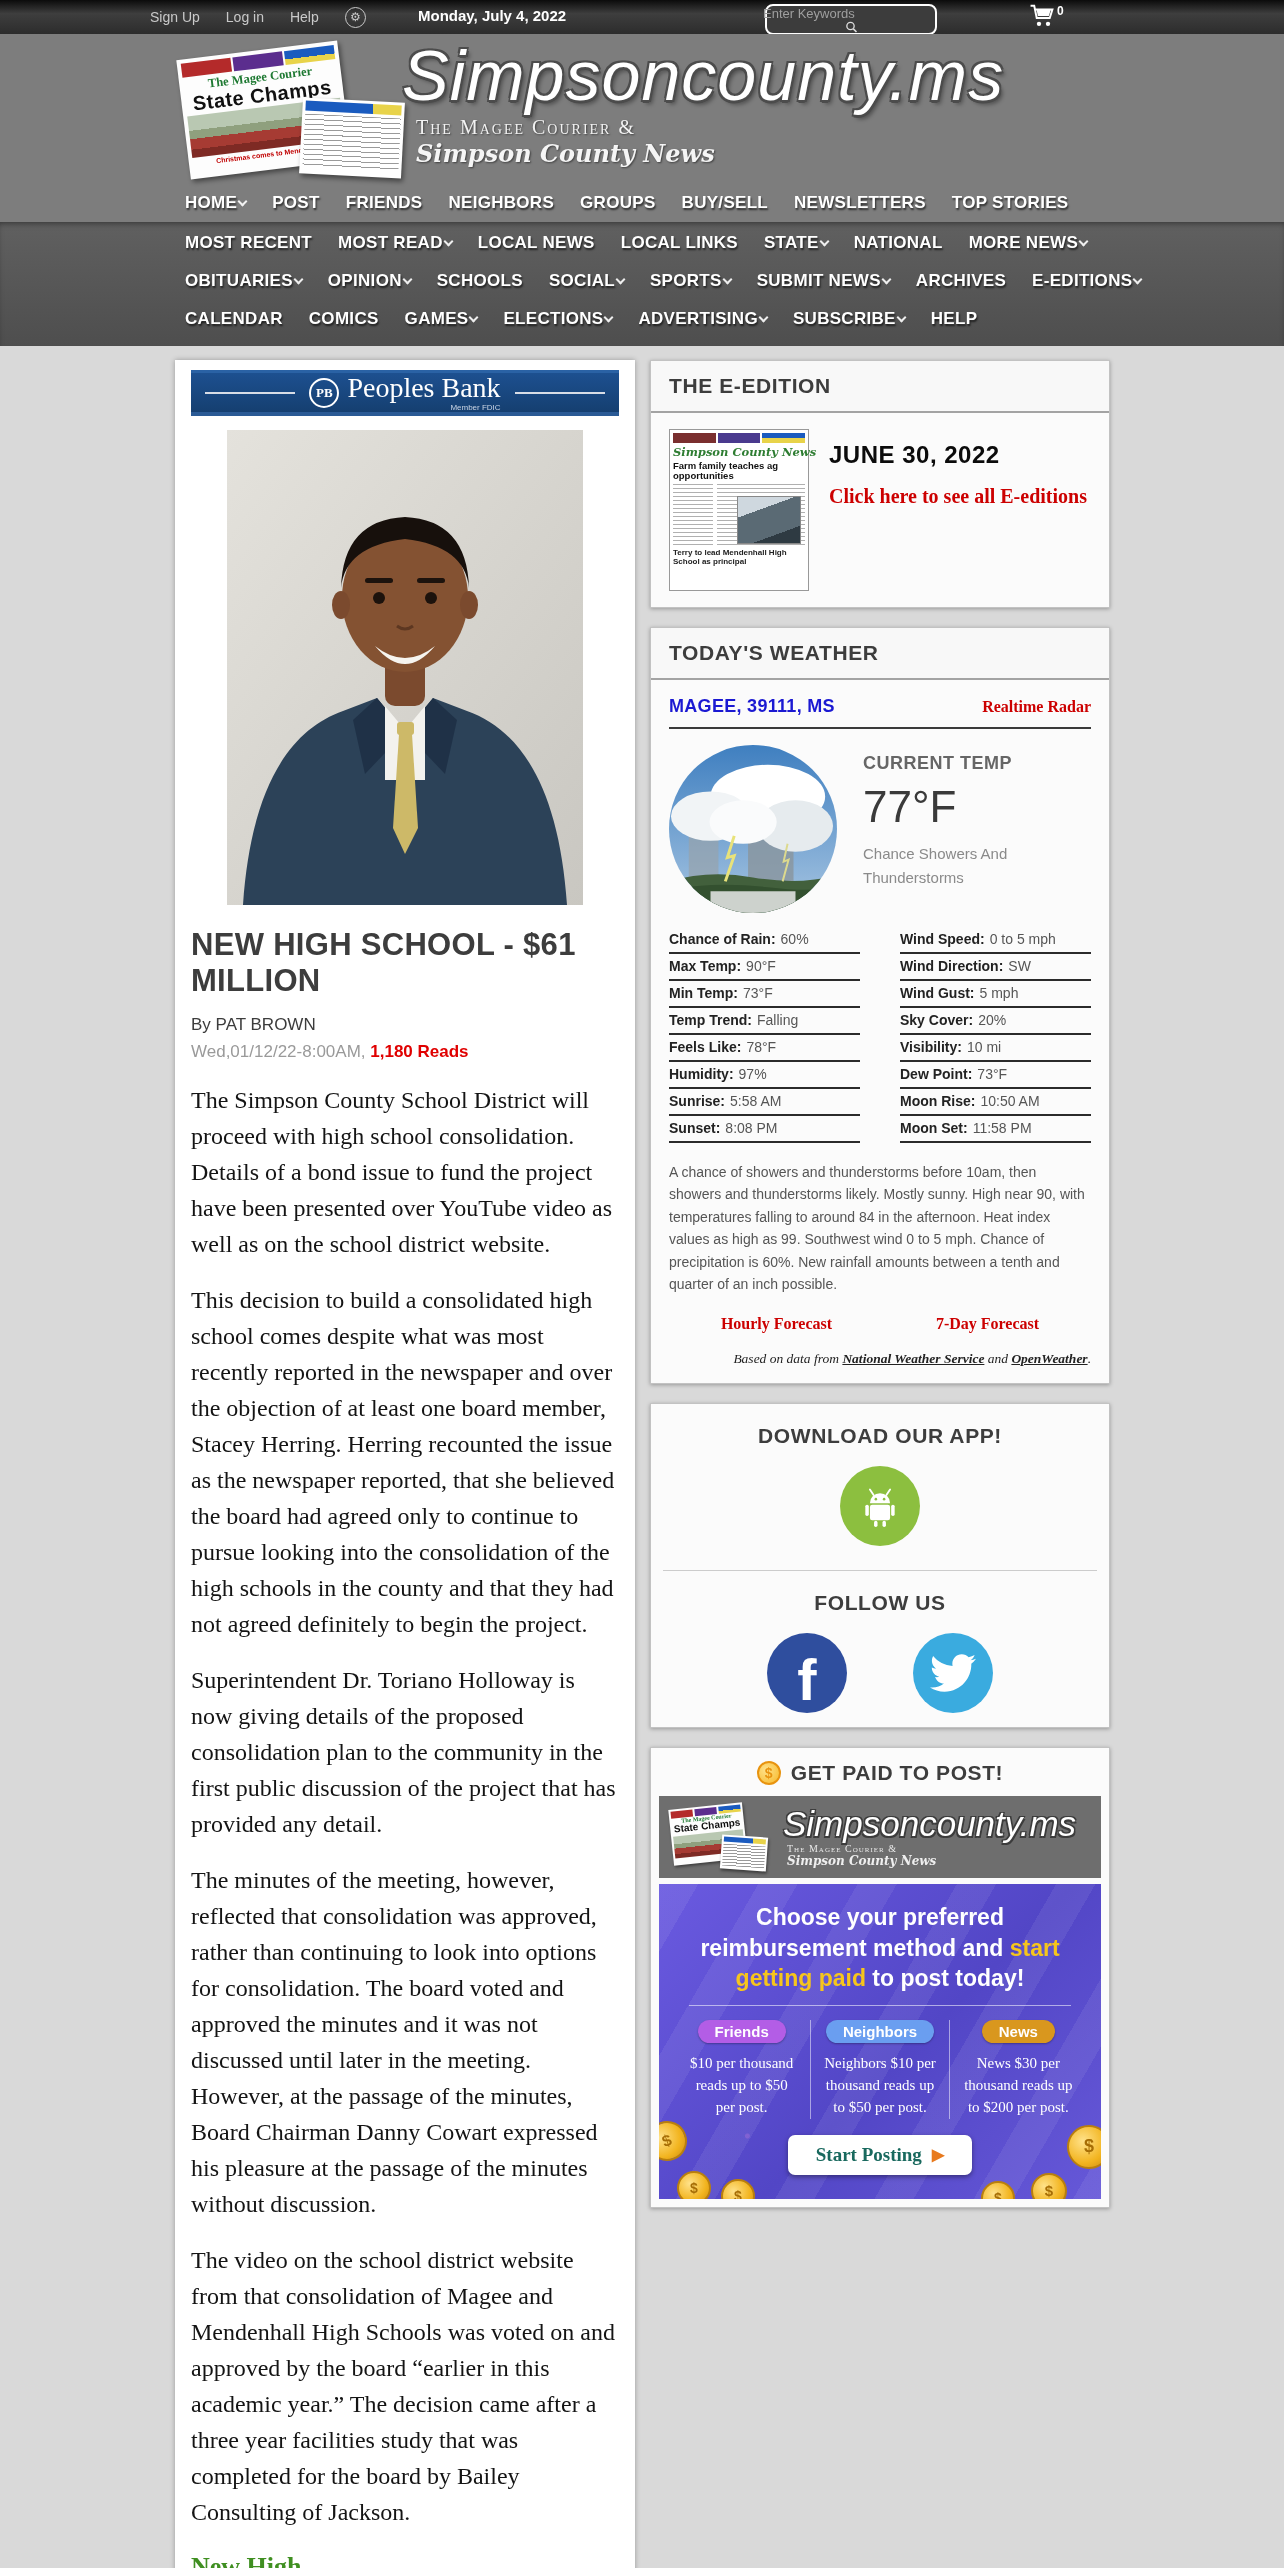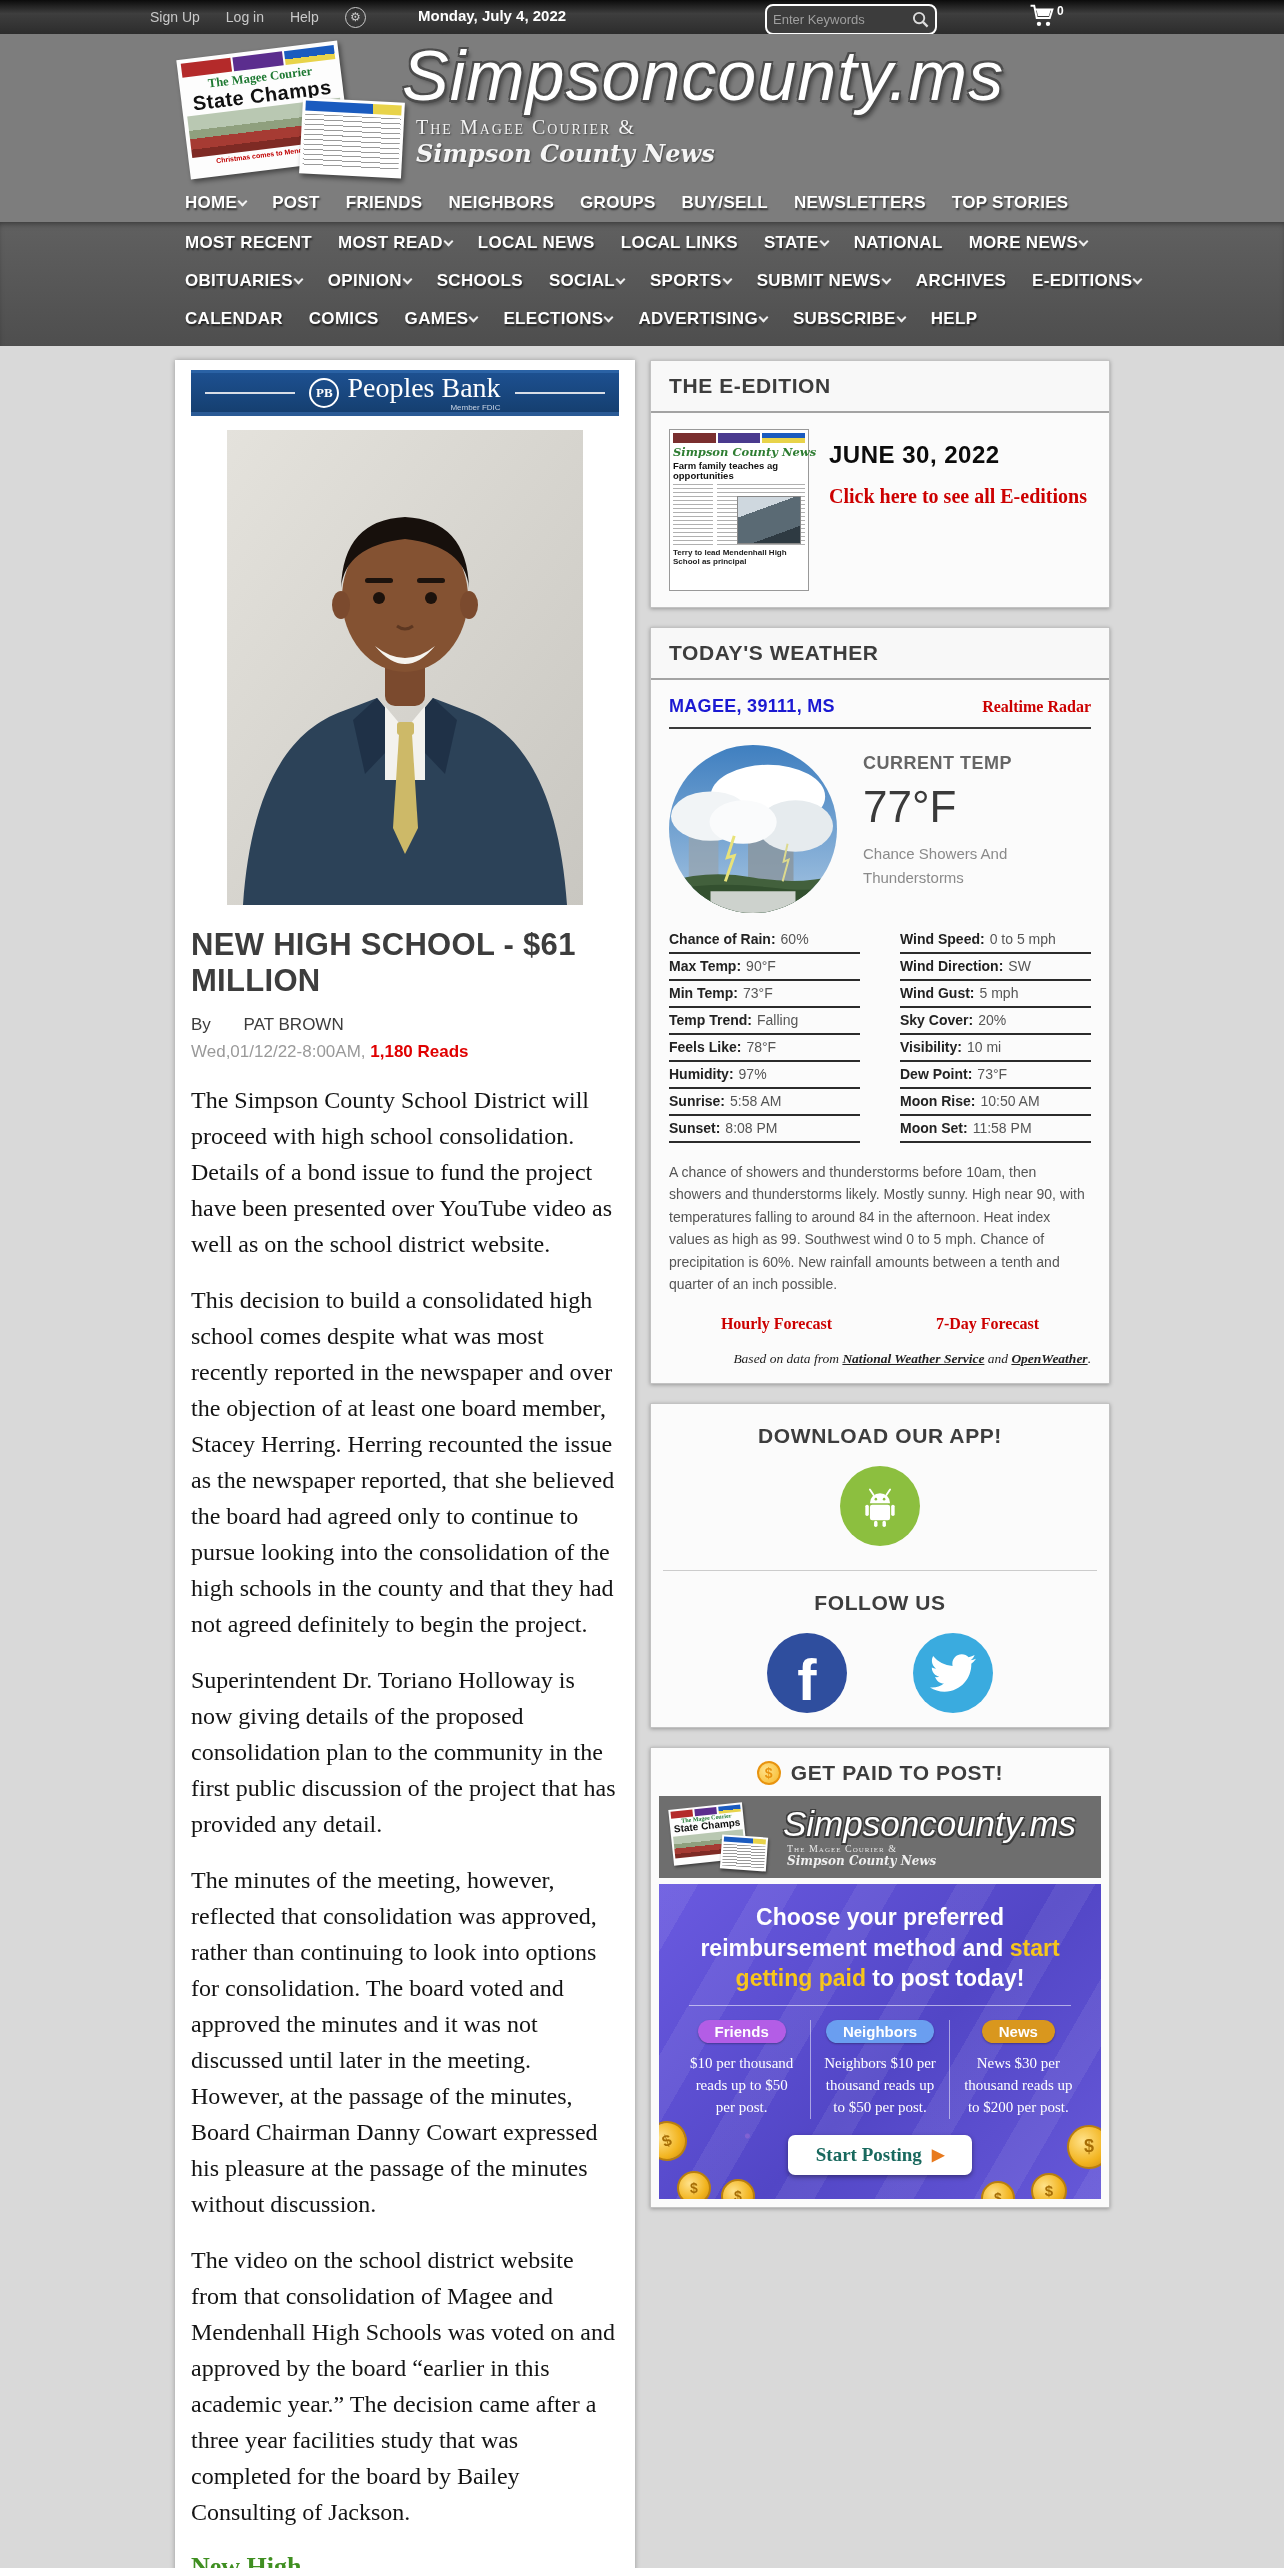--- a/index.html
+++ b/index.html
@@ -8,21 +8,21 @@
 
   
   .topbar { height:34px; background:linear-gradient(#0b0b0b,#3e3e3e 40%,#2c2c2c);
             position:relative; color:#c9c9c9; font-size:14px; }
   .tb-left { position:absolute; left:150px; top:0; height:34px; display:flex; gap:26px; align-items:center; }
   .tb-left a { color:#c9c9c9; text-decoration:none; cursor:pointer; }
   .gear { width:21px; height:21px; border:1.5px solid #c9c9c9; border-radius:50%;
           display:flex; align-items:center; justify-content:center; font-size:12px; color:#c9c9c9; }
   .tb-date { position:absolute; left:418px; top:7px; color:#fff; font-weight:bold; font-size:15px; }
   .tb-search { position:absolute; left:765px; top:4px; width:172px; height:31px; border:2px solid #fff;
-               border-radius:8px; background:#3c3c3c; display:flex; align-items:center; padding:0 6px; }
+               border-radius:8px; background:#3c3c3c; display:flex; align-items:center; padding:0 6px;flex-direction:column; }
   .tb-search input { flex:1; background:transparent; border:none; outline:none; color:#cfcfcf; font-size:13px; min-width:0; }
   .tb-search input::placeholder { color:#9f9f9f; }
   .tb-cart { position:absolute; left:1030px; top:4px; display:flex; align-items:flex-start; color:#fff; cursor:pointer; }
   .tb-cart sup { font-size:12px; font-weight:bold; margin-left:1px; }
 
   
   .masthead { background:#7d7d7d; position:relative; height:188px; }
   .collage { position:absolute; left:183px; top:10px; width:220px; height:132px; }
   .cpage1 { position:absolute; left:0; top:6px; width:162px; height:120px; background:#fdfdfd;
             transform:rotate(-7deg); box-shadow:2px 3px 5px rgba(0,0,0,.45); padding:4px; }
@@ -75,21 +75,21 @@
              font-family:"Liberation Serif",serif; font-size:13px; font-weight:bold;
              display:flex; align-items:center; justify-content:center; margin-right:8px; }
   .pb-nm { display:flex; flex-direction:column; }
   .pb-name { font-family:"Liberation Serif",serif; font-size:28px; color:#fff; line-height:1; }
   .pb-member { font-size:8px; color:#c9d4e4; align-self:flex-end; margin-top:1px; }
 
   .portrait { display:block; margin:4px auto 22px; }
 
   .article-title { font-size:31px; font-weight:800; color:#3d3d3d; line-height:1.16; margin:4px 0 16px; letter-spacing:.3px; }
   .byline { font-size:17px; color:#3c3c3c; margin-bottom:7px; }
-  .byline a { color:#3c3c3c; text-decoration:none; cursor:pointer;margin-left:28px; }
+  .byline a { color:#3c3c3c; text-decoration:none; cursor:pointer; }
   .meta { font-size:17px; color:#9a9a9a; }
   .reads { color:#e00000; font-weight:bold; }
   .article-body p { font-family:"Liberation Serif",serif; font-size:24px; color:#141414;
                     line-height:36px; margin:20px 0 0; }
   .partial-link { display:inline-block; margin-top:22px; font-family:"Liberation Serif",serif; font-size:26px;
                   font-weight:bold; color:#3f8f21; text-decoration:underline; border-bottom:3px solid #e3d414; cursor:pointer; }
 
   
   .ed-body { display:flex; gap:20px; }
   .ed-thumb { width:140px; height:162px; border:1px solid #999; background:#fff; padding:3px; flex:none;

